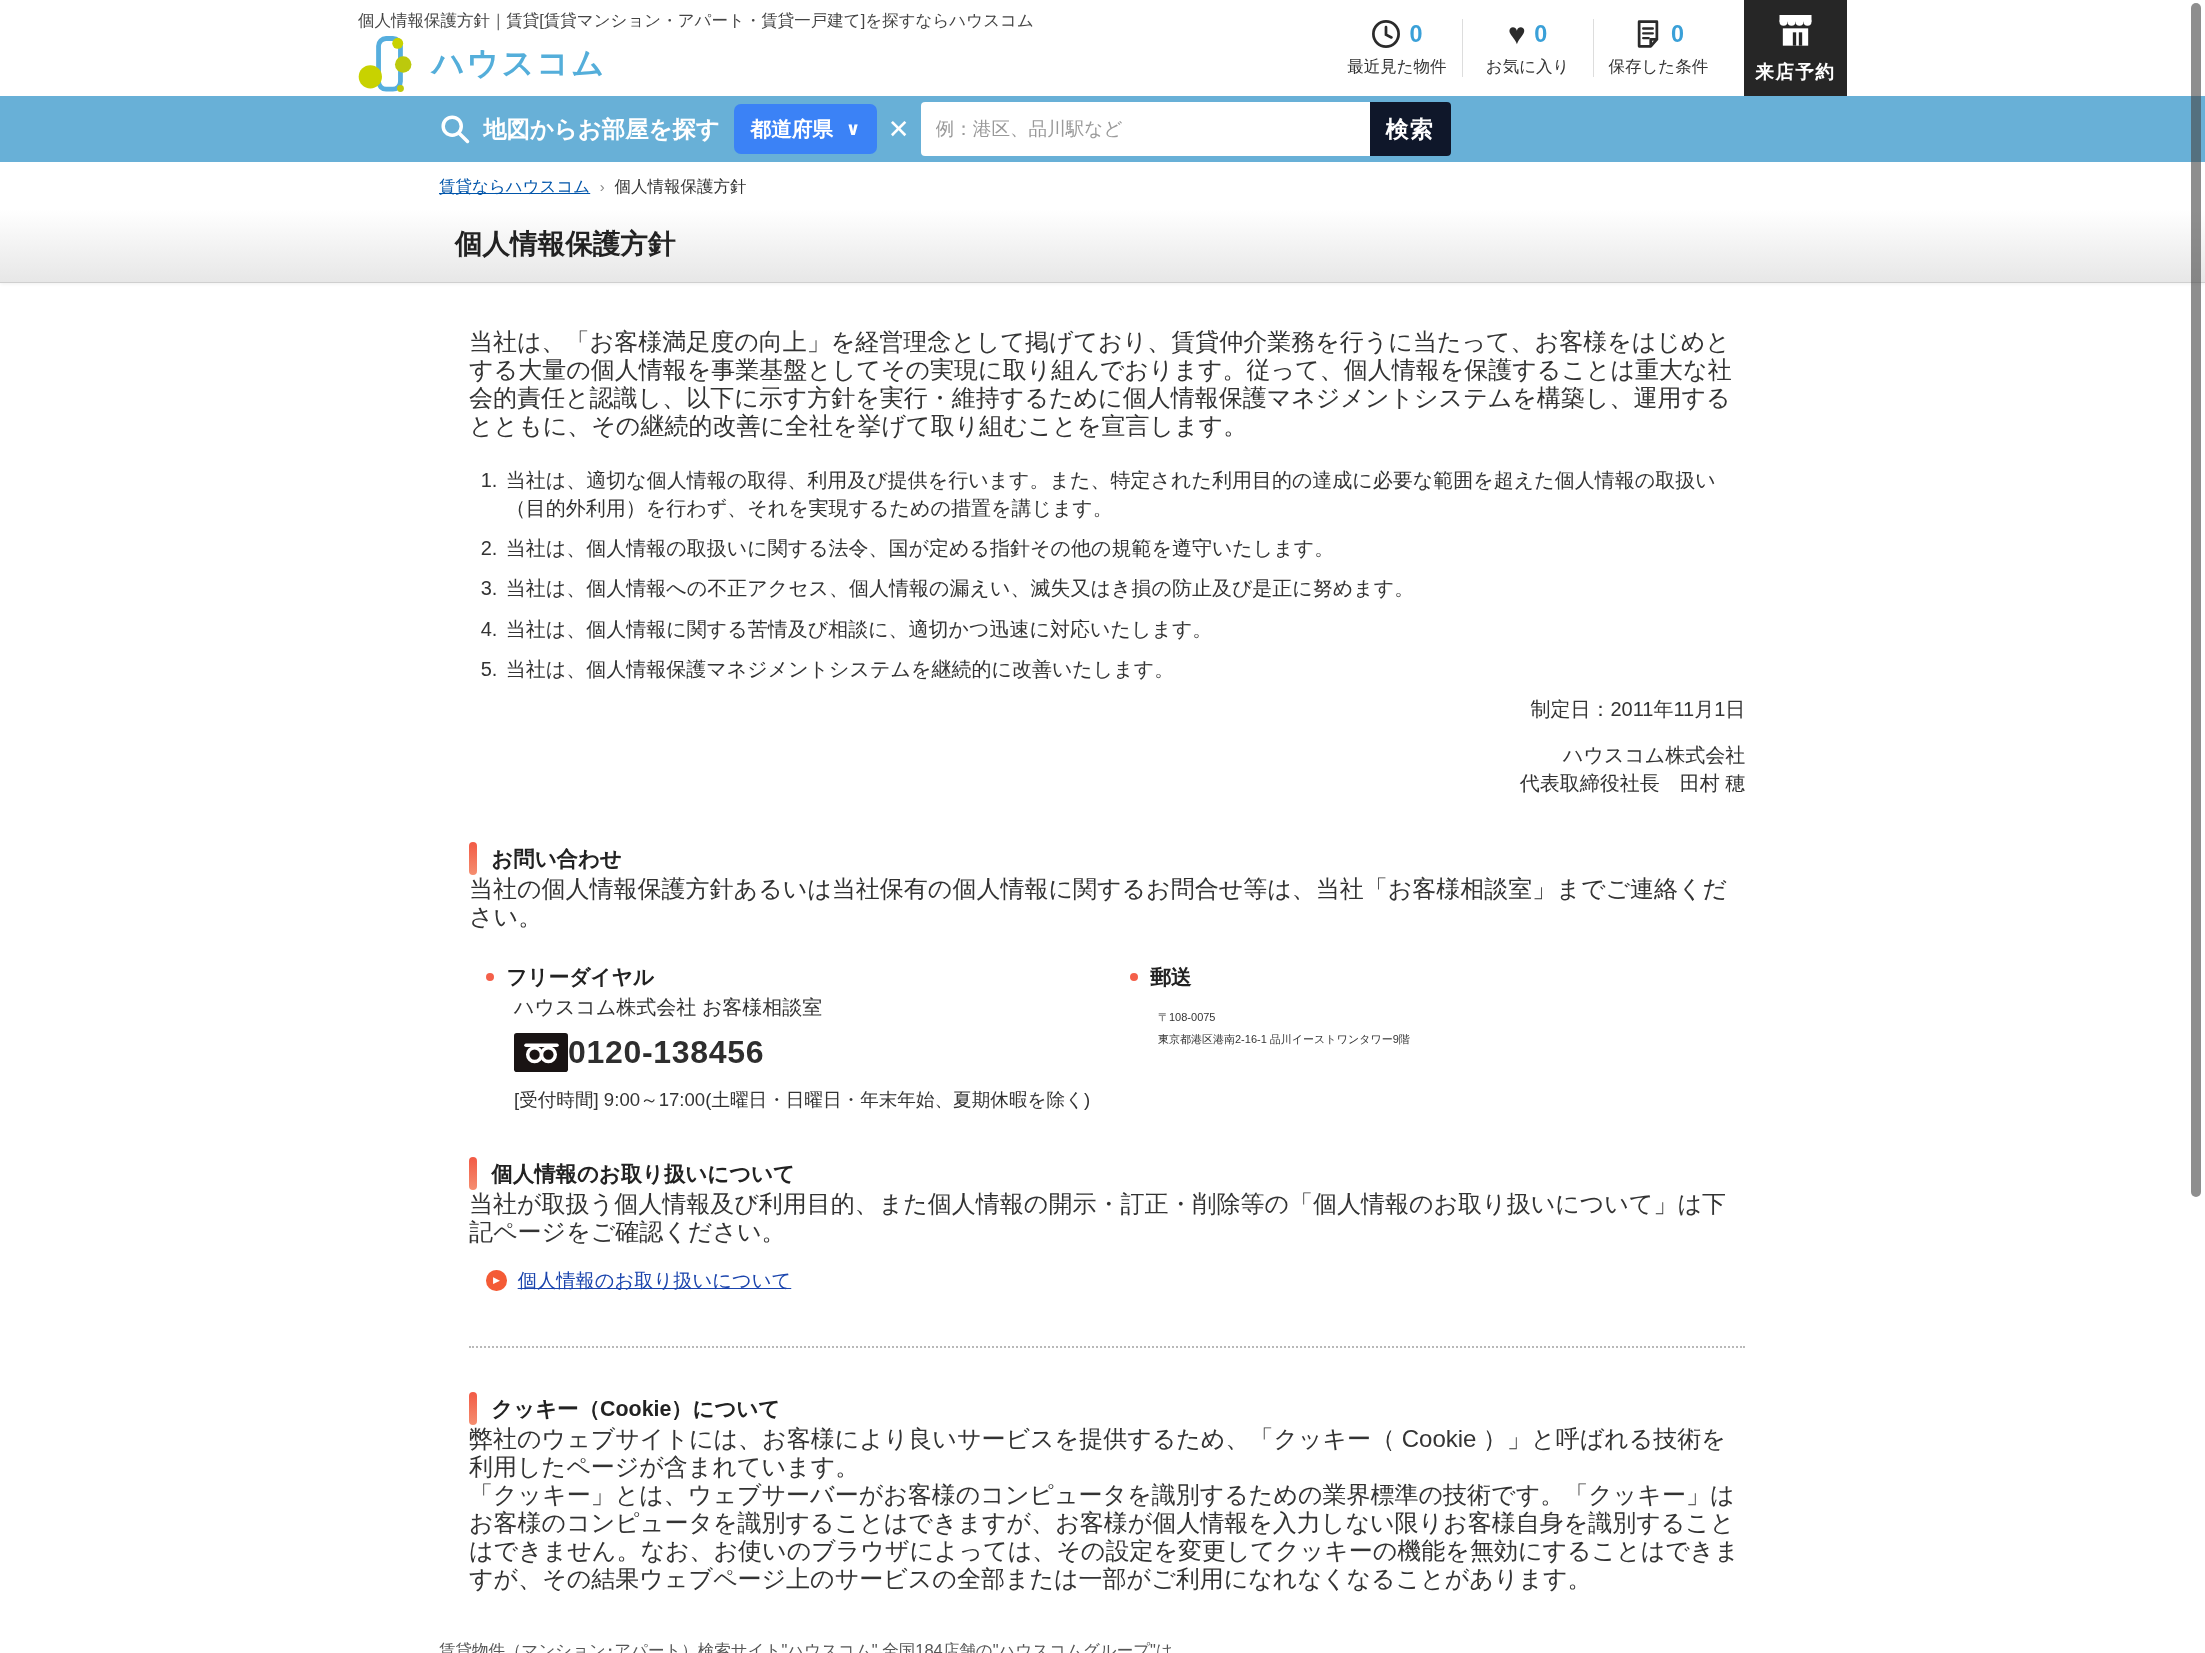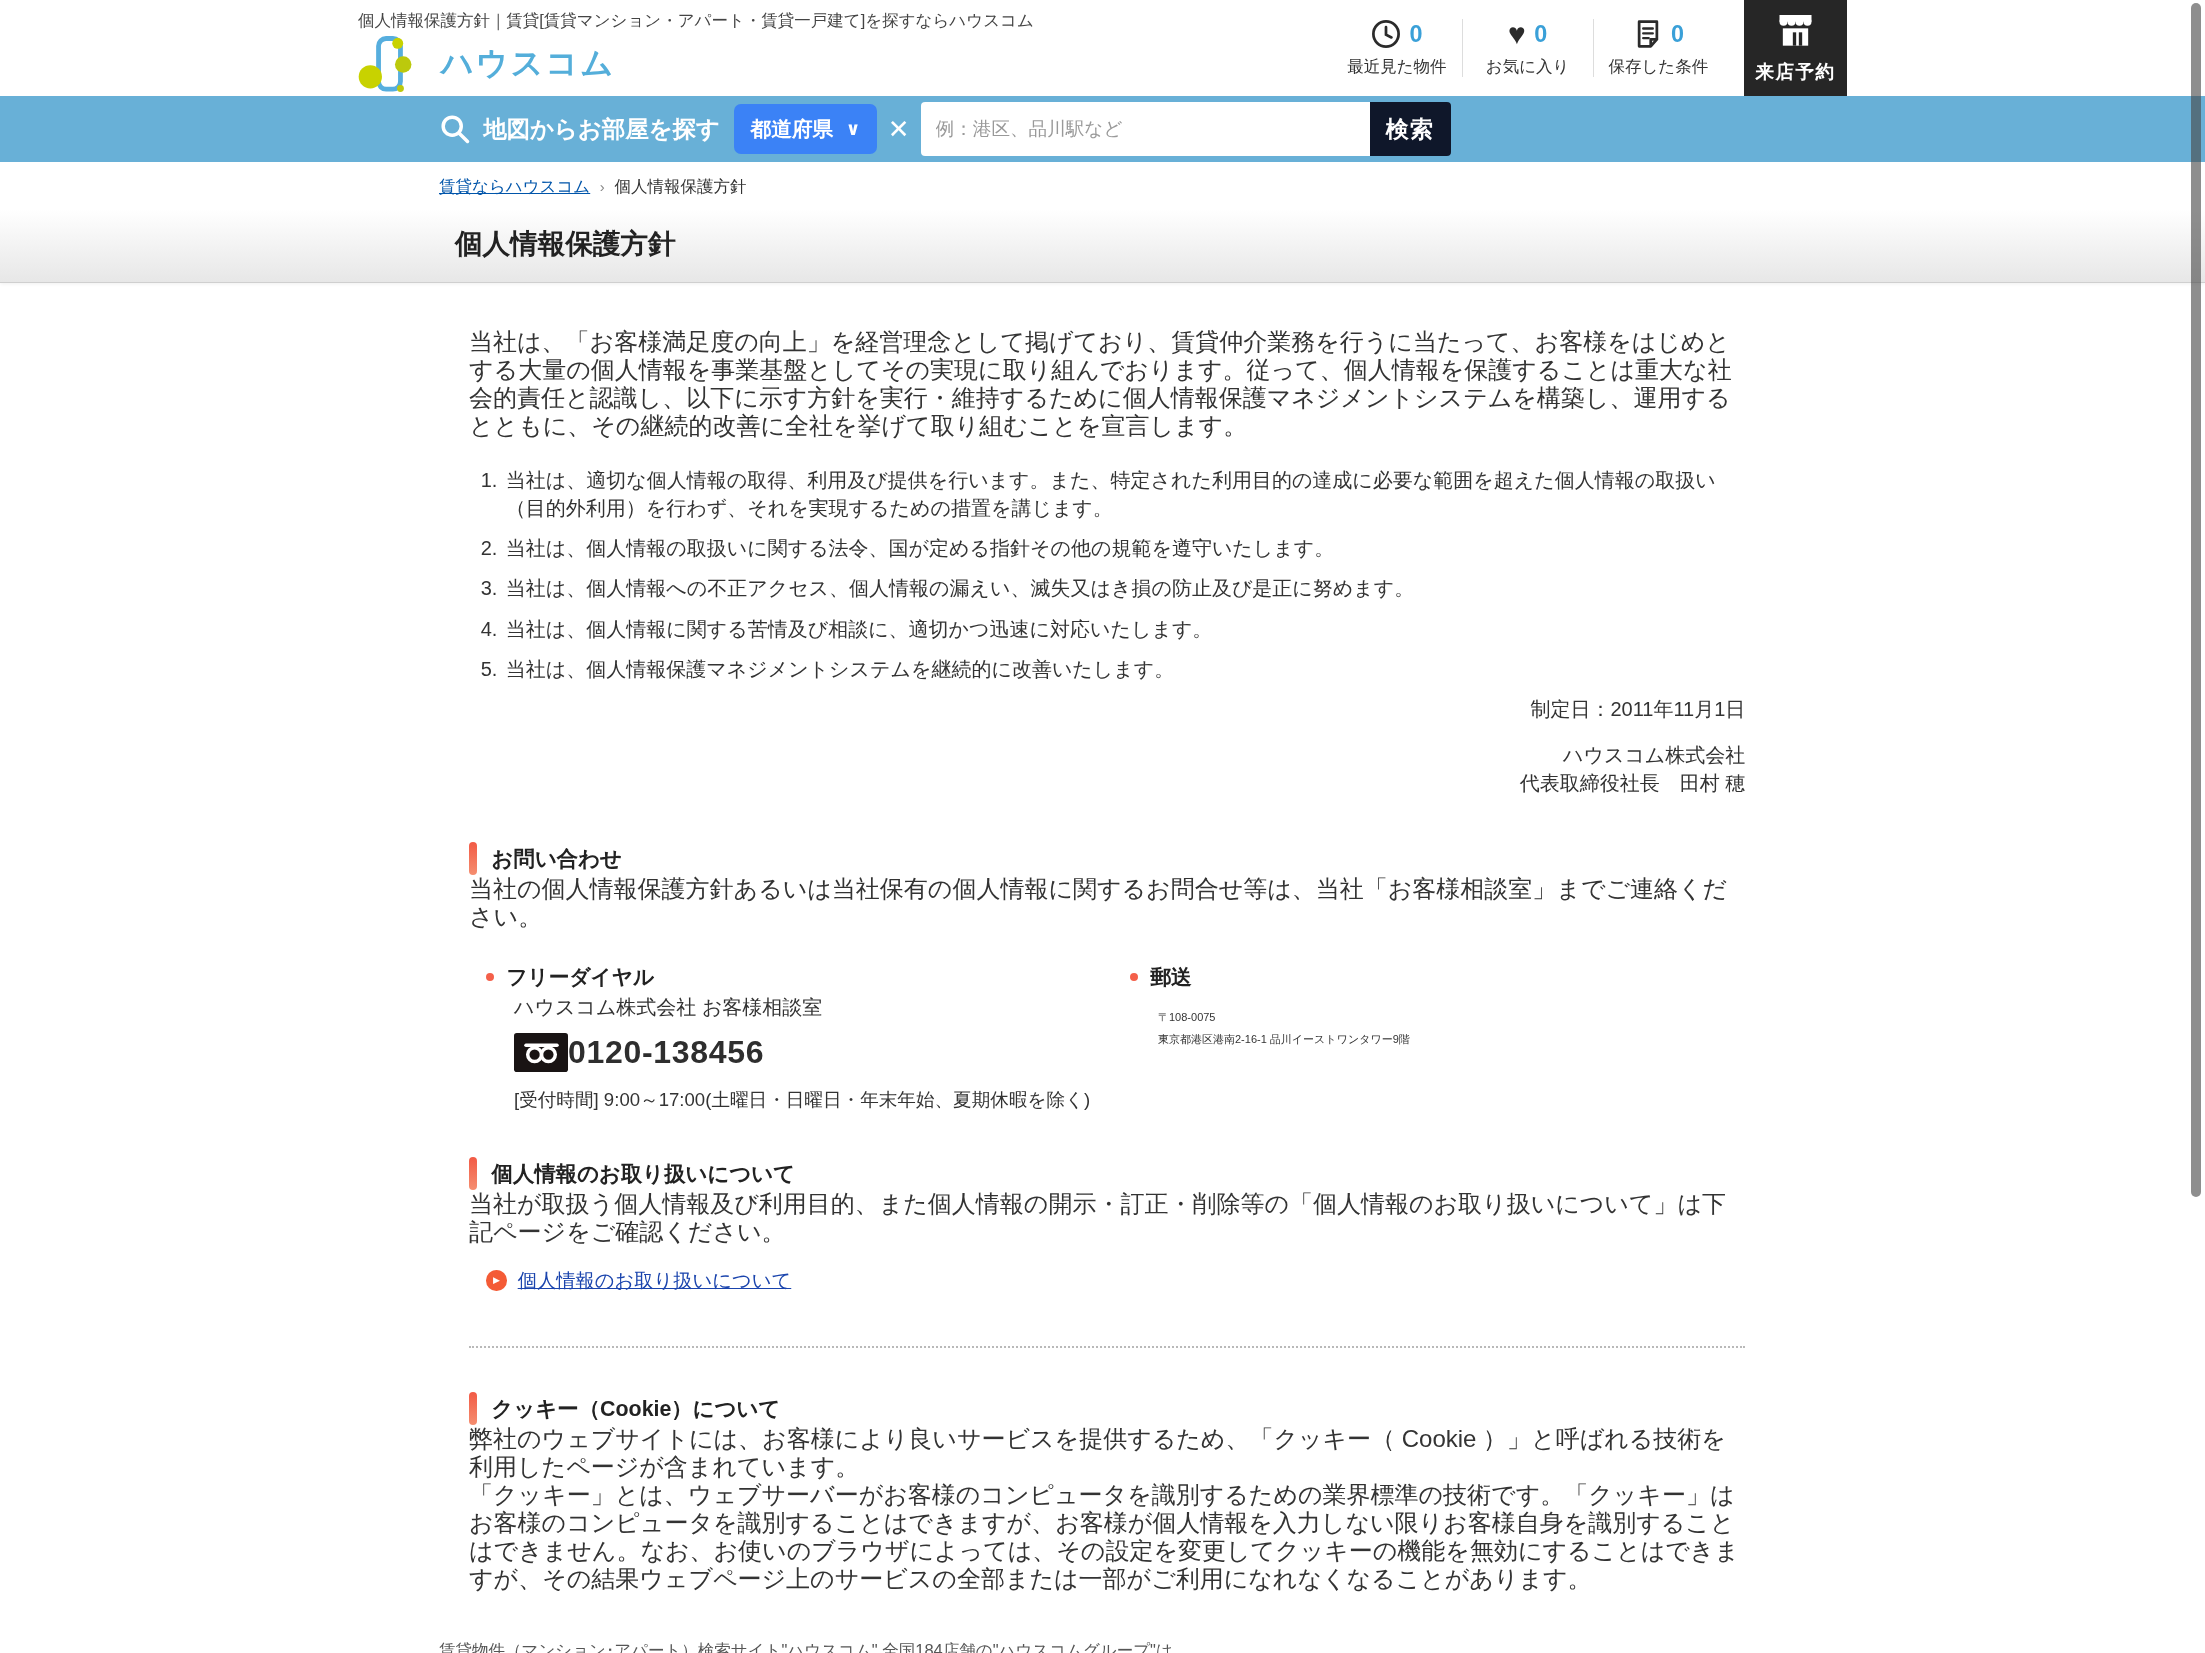--- a/index.html
+++ b/index.html
@@ -9,21 +9,21 @@
     background:#fff; color:#333;
     font-family:"Liberation Sans","DejaVu Sans",sans-serif;
   }
   a { text-decoration:underline; cursor:pointer; }
 
   
   .site-header { height:96px; background:#fff; }
   .header-inner { width:1489px; margin:0 auto; height:100%; display:flex; justify-content:space-between; }
   .header-left { padding-top:9.6px; }
   .meta-title { font-size:16.5px; color:#444; }
-  .logo-row { display:flex; align-items:center; gap:20px; margin-top:1.4px; width:max-content; }
+  .logo-row { display:flex; align-items:center; gap:11px; margin-top:1.4px; width:max-content; }
   .logo-text { font-size:32px; font-weight:bold; color:#54aeda; letter-spacing:2.1px; }
   .header-right { display:flex; align-items:stretch; }
   .stats { display:flex; align-items:center; }
   .stat { width:130px; text-align:center; cursor:pointer; }
   .stat-top { display:flex; justify-content:center; align-items:center; gap:8.3px; height:33px; }
   .stat-count { color:#3aa0d8; font-weight:bold; font-size:23.4px; }
   .stat-label { font-size:16.5px; color:#333; margin-top:5.5px; }
   .heart-glyph { font-size:30px; color:#2b2b2b; line-height:1; }
   .stat-divider { width:0.7px; height:58px; background:#ddd; align-self:center; }
   .visit-btn { width:103px; background:#262626; color:#fff; display:flex; flex-direction:column; align-items:center; justify-content:center; gap:8.3px; margin-left:20.7px; cursor:pointer; }

